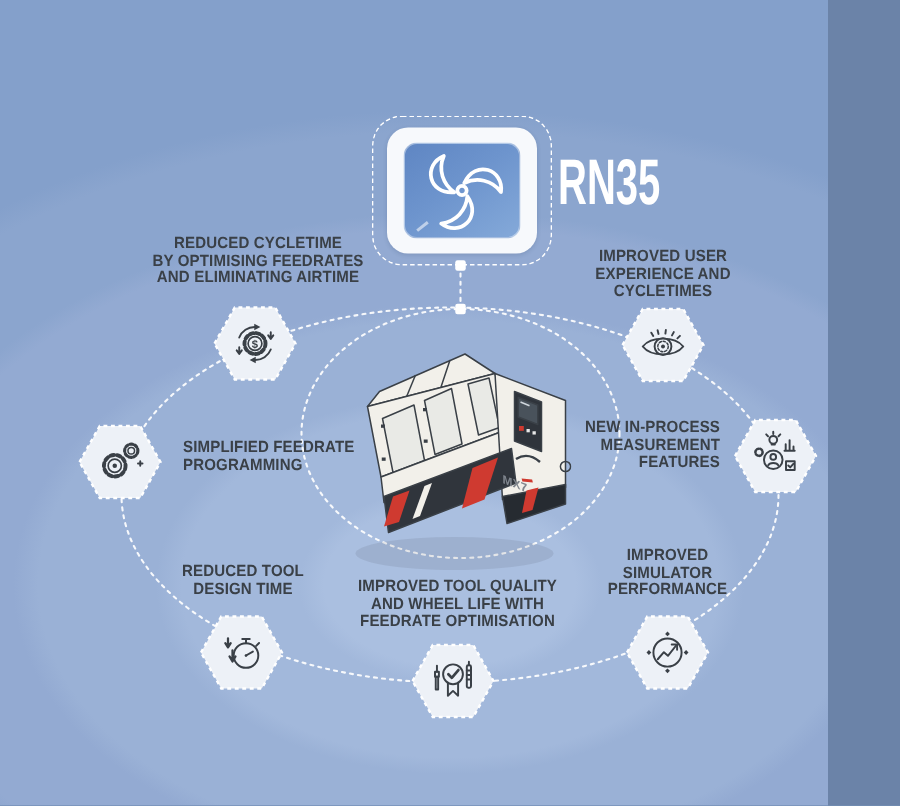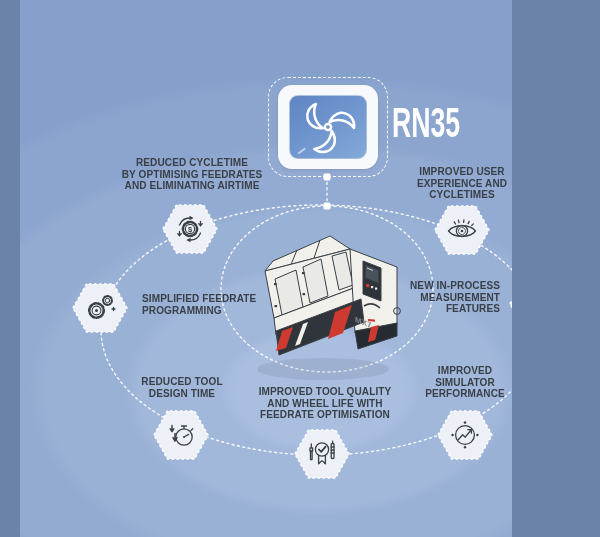--- a/index.html
+++ b/index.html
@@ -1,27 +1,26 @@
 <!DOCTYPE html>
 <html><head>
 <meta charset="utf-8">
 <style>
   html,body{margin:0;padding:0;background:#6b83a8;}
   #stage{
-    position:relative;width:492px;height:537px;overflow:hidden;
+    position:relative;width:552px;height:537px;overflow:hidden;
     font-family:"Liberation Sans",sans-serif;
     background-color:#84a0cb;
     background-image:radial-gradient(ellipse 560px 360px at 300px 390px,
       #aabfe0 0%, #aabfe0 15%,
       #a2b8db 18%, #a2b8db 32%,
       #9ab1d6 35%, #9ab1d6 49%,
       #93aad2 52%, #93aad2 66%,
       #8ba5ce 69%, #8ba5ce 84%,
       #84a0cb 88%);
-    margin-left:20px;
   }
   .abs{position:absolute;}
   svg{display:block;}
   
   .feature-text{
     position:absolute;color:#3a4047;font-weight:700;font-size:10.8px;
     line-height:11.6px;letter-spacing:.1px;transform:scaleX(.93);
   }
   .ft-center{text-align:center;transform-origin:center top;}
   .ft-right{text-align:right;transform-origin:right top;}

